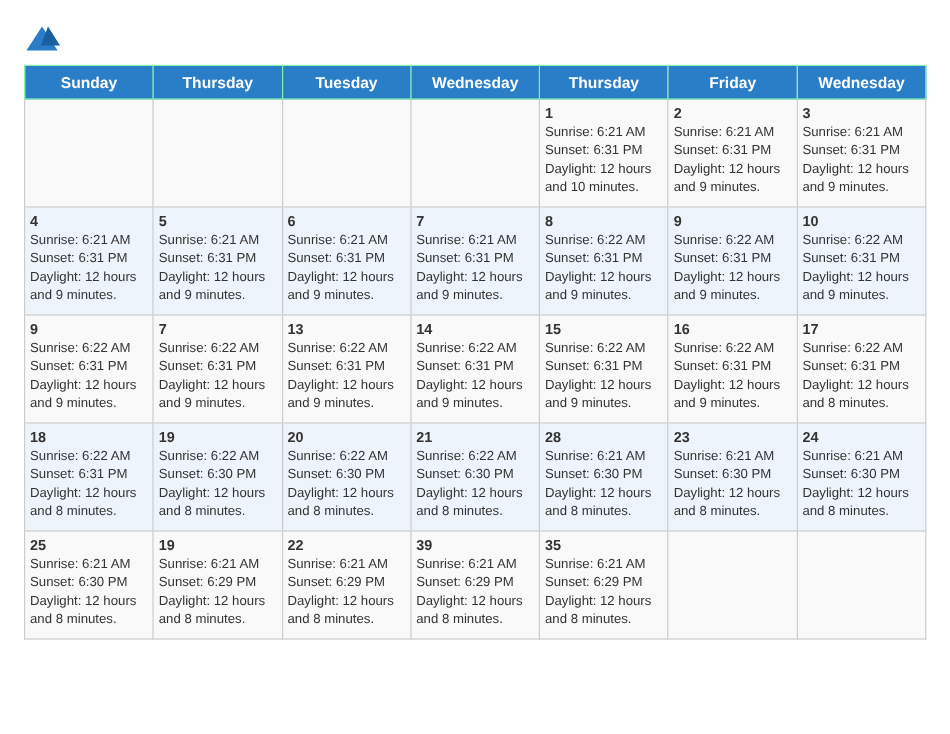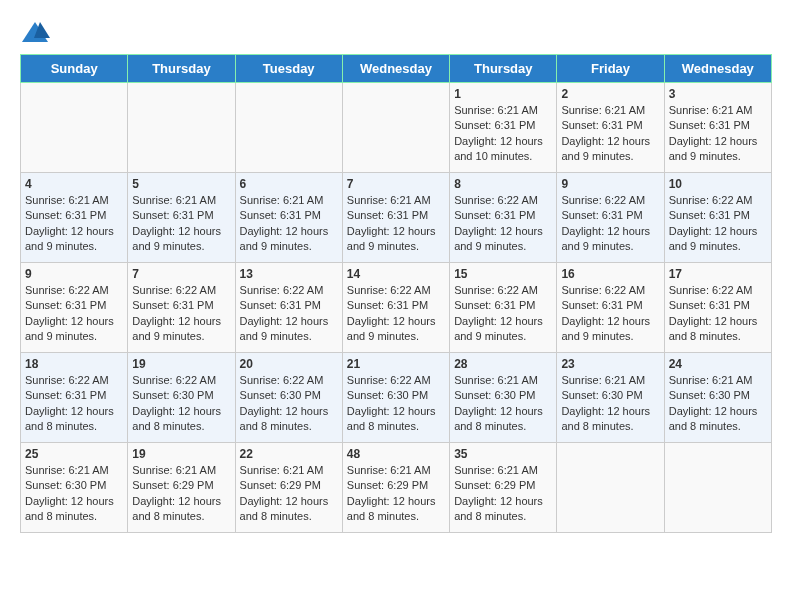--- a/index.html
+++ b/index.html
@@ -308,21 +308,21 @@
 and 8 minutes.</div>
         </td>
         <td>
           <span class="day-number">22</span>
           <div class="day-info" style="white-space: pre-line;">Sunrise: 6:21 AM
 Sunset: 6:29 PM
 Daylight: 12 hours
 and 8 minutes.</div>
         </td>
         <td>
-          <span class="day-number">48</span>
+          <span class="day-number">39</span>
           <div class="day-info" style="white-space: pre-line;">Sunrise: 6:21 AM
 Sunset: 6:29 PM
 Daylight: 12 hours
 and 8 minutes.</div>
         </td>
         <td>
           <span class="day-number">35</span>
           <div class="day-info" style="white-space: pre-line;">Sunrise: 6:21 AM
 Sunset: 6:29 PM
 Daylight: 12 hours

